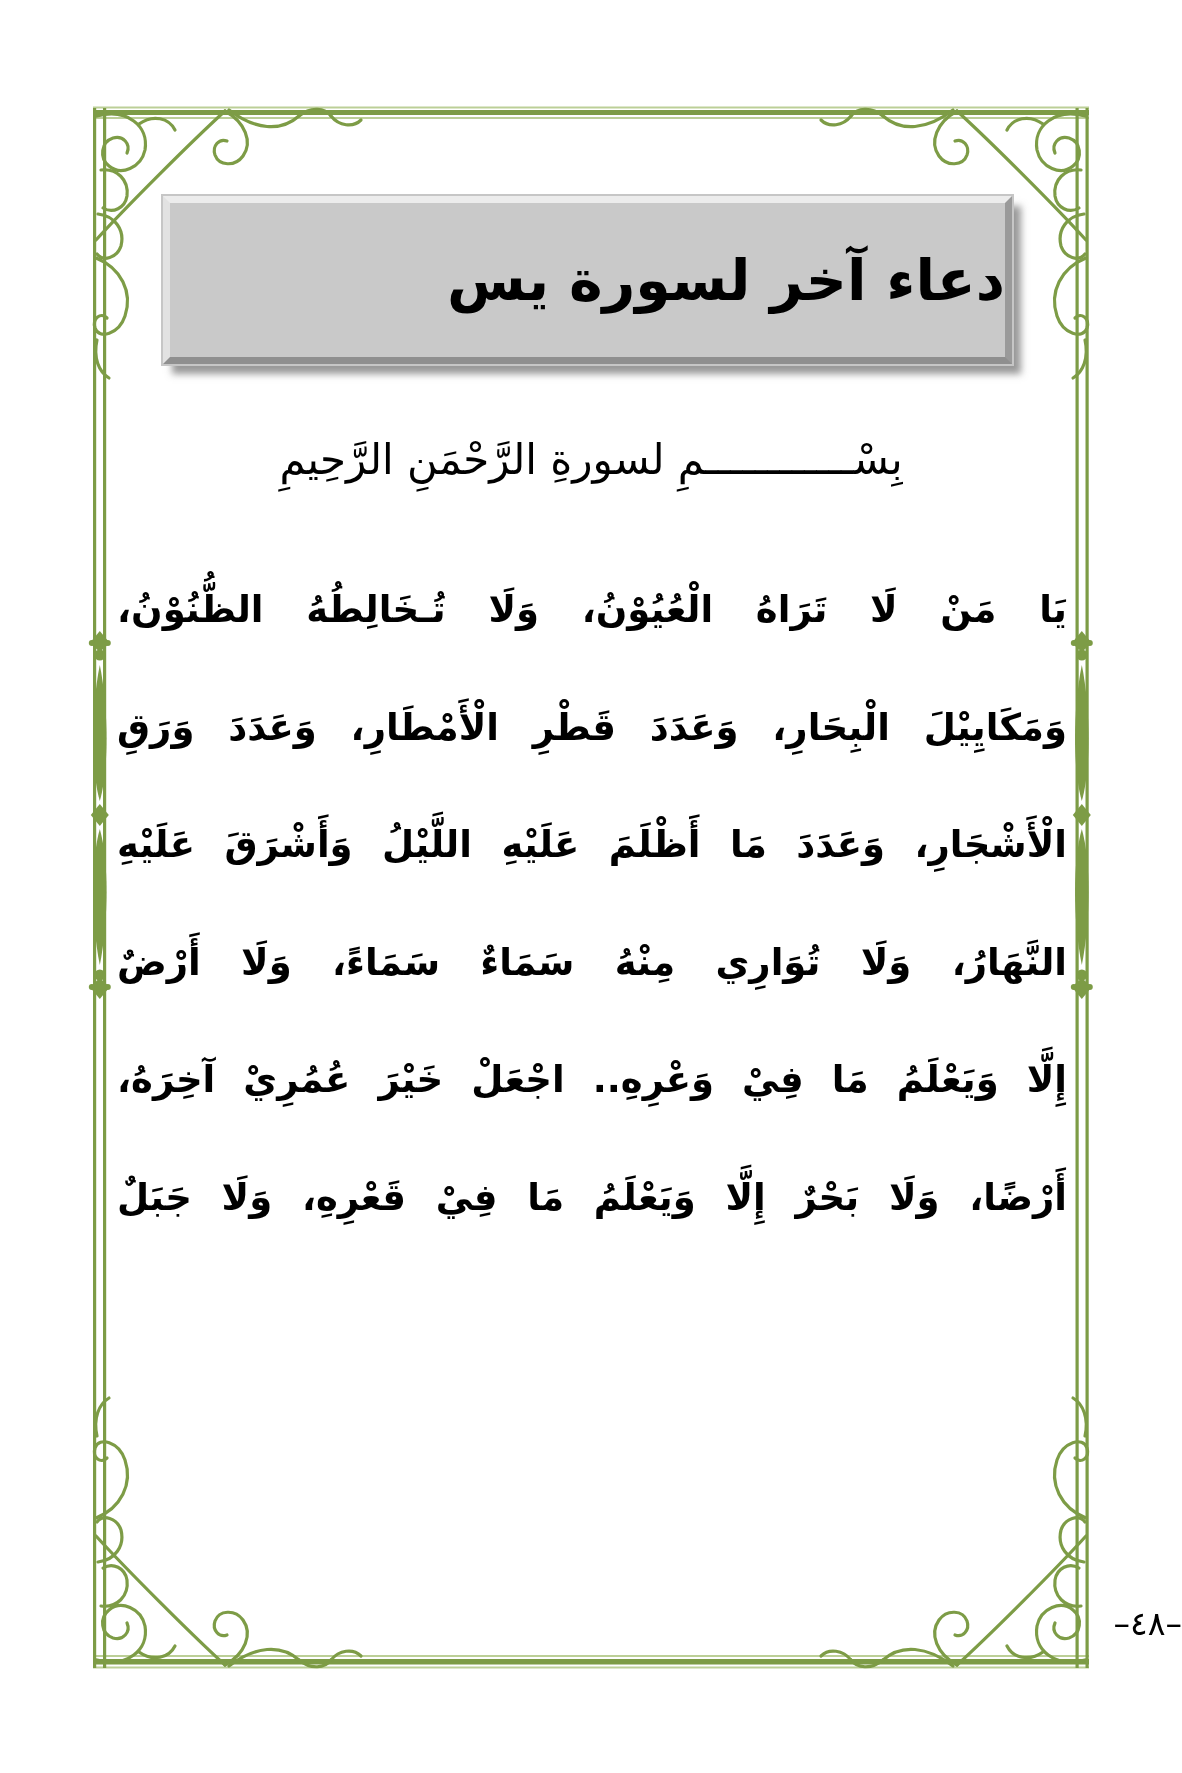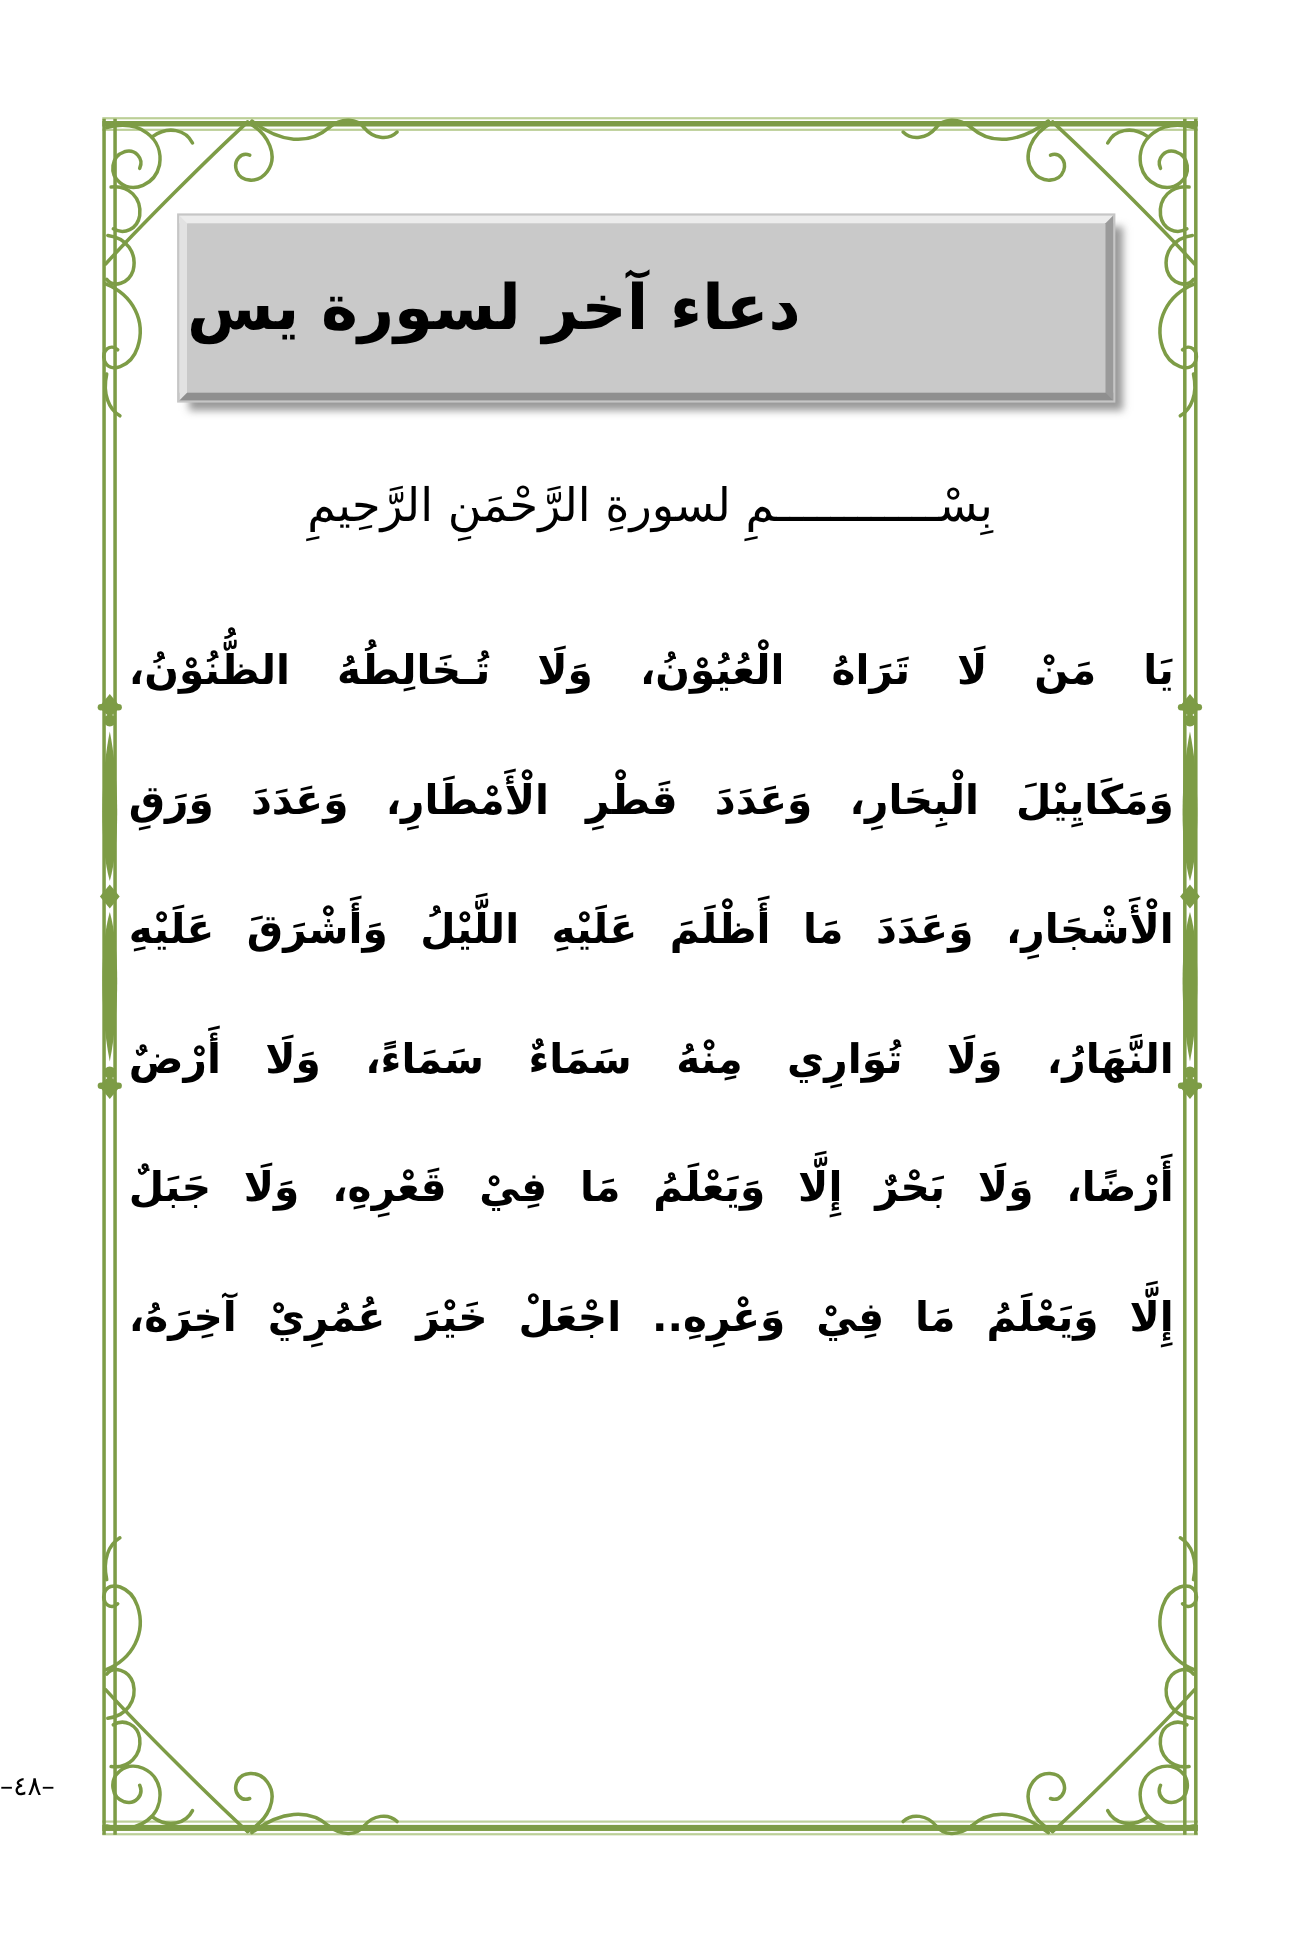--- a/index.html
+++ b/index.html
@@ -17,21 +17,21 @@
 
   
   .title-box{
     position:absolute;left:163px;top:196px;width:849px;height:168px;box-sizing:border-box;
     background:var(--title-box-bg,#c9c9c9);
     border-top:7px solid var(--title-box-bevel-light,#ececec);
     border-left:7px solid #e2e2e2;
     border-bottom:7px solid var(--title-box-bevel-dark,#8f8f8f);
     border-right:7px solid #9a9a9a;
     box-shadow:0 0 0 2px #c6c6c6, 9px 10px 7px rgba(70,70,70,.55);
-    display:flex;align-items:center;justify-content:flex-start;
+    display:flex;align-items:center;justify-content:flex-end;
   }
   .title{
     direction:rtl;font-weight:bold;font-size:57px;line-height:1;
     letter-spacing:0;color:var(--text,#000);
   }
 
   .basmala{
     position:absolute;top:410px;left:0;width:100%;
     direction:rtl;text-align:center;font-size:42px;line-height:100px;
     color:var(--text,#000);
@@ -41,21 +41,21 @@
     position:absolute;top:551px;left:117px;width:950px;direction:rtl;font-weight:bold;
   }
   .pline{
     height:117.5px;line-height:117.5px;font-size:37px;
     text-align:justify;text-align-last:justify;
     color:var(--text,#000);
   }
 
   .page-number{
     position:absolute;top:1596px;left:0;width:100%;
-    direction:rtl;text-align:left;font-size:24px;line-height:56px;
+    direction:rtl;text-align:right;font-size:33px;line-height:56px;
     color:var(--text,#000);letter-spacing:2px;
   }
 </style>
 </head>
 <body>
 
 <svg class="frame" viewBox="0 0 1182 1773" xmlns="http://www.w3.org/2000/svg">
   <defs>
     <g id="corner">
 
@@ -124,17 +124,17 @@
   <div class="title">دعاء آخر لسورة يس</div>
 </div>
 
 <div class="basmala">بِسْــــــــــــمِ لسورةِ الرَّحْمَنِ الرَّحِيمِ</div>
 
 <div class="prayer">
   <div class="pline">يَا مَنْ لَا تَرَاهُ الْعُيُوْنُ، وَلَا تُـخَالِطُهُ الظُّنُوْنُ،</div>
   <div class="pline">وَمَكَايِيْلَ الْبِحَارِ، وَعَدَدَ قَطْرِ الْأَمْطَارِ، وَعَدَدَ وَرَقِ</div>
   <div class="pline">الْأَشْجَارِ، وَعَدَدَ مَا أَظْلَمَ عَلَيْهِ اللَّيْلُ وَأَشْرَقَ عَلَيْهِ</div>
   <div class="pline">النَّهَارُ، وَلَا تُوَارِي مِنْهُ سَمَاءٌ سَمَاءً، وَلَا أَرْضٌ</div>
+  <div class="pline">إِلَّا وَيَعْلَمُ مَا فِيْ وَعْرِهِ.. اجْعَلْ خَيْرَ عُمُرِيْ آخِرَهُ،</div>
   <div class="pline">أَرْضًا، وَلَا بَحْرٌ إِلَّا وَيَعْلَمُ مَا فِيْ قَعْرِهِ، وَلَا جَبَلٌ</div>
-  <div class="pline">إِلَّا وَيَعْلَمُ مَا فِيْ وَعْرِهِ.. اجْعَلْ خَيْرَ عُمُرِيْ آخِرَهُ،</div>
 </div>
 
 <div class="page-number">–٤٨–</div>
 
 </body></html>

